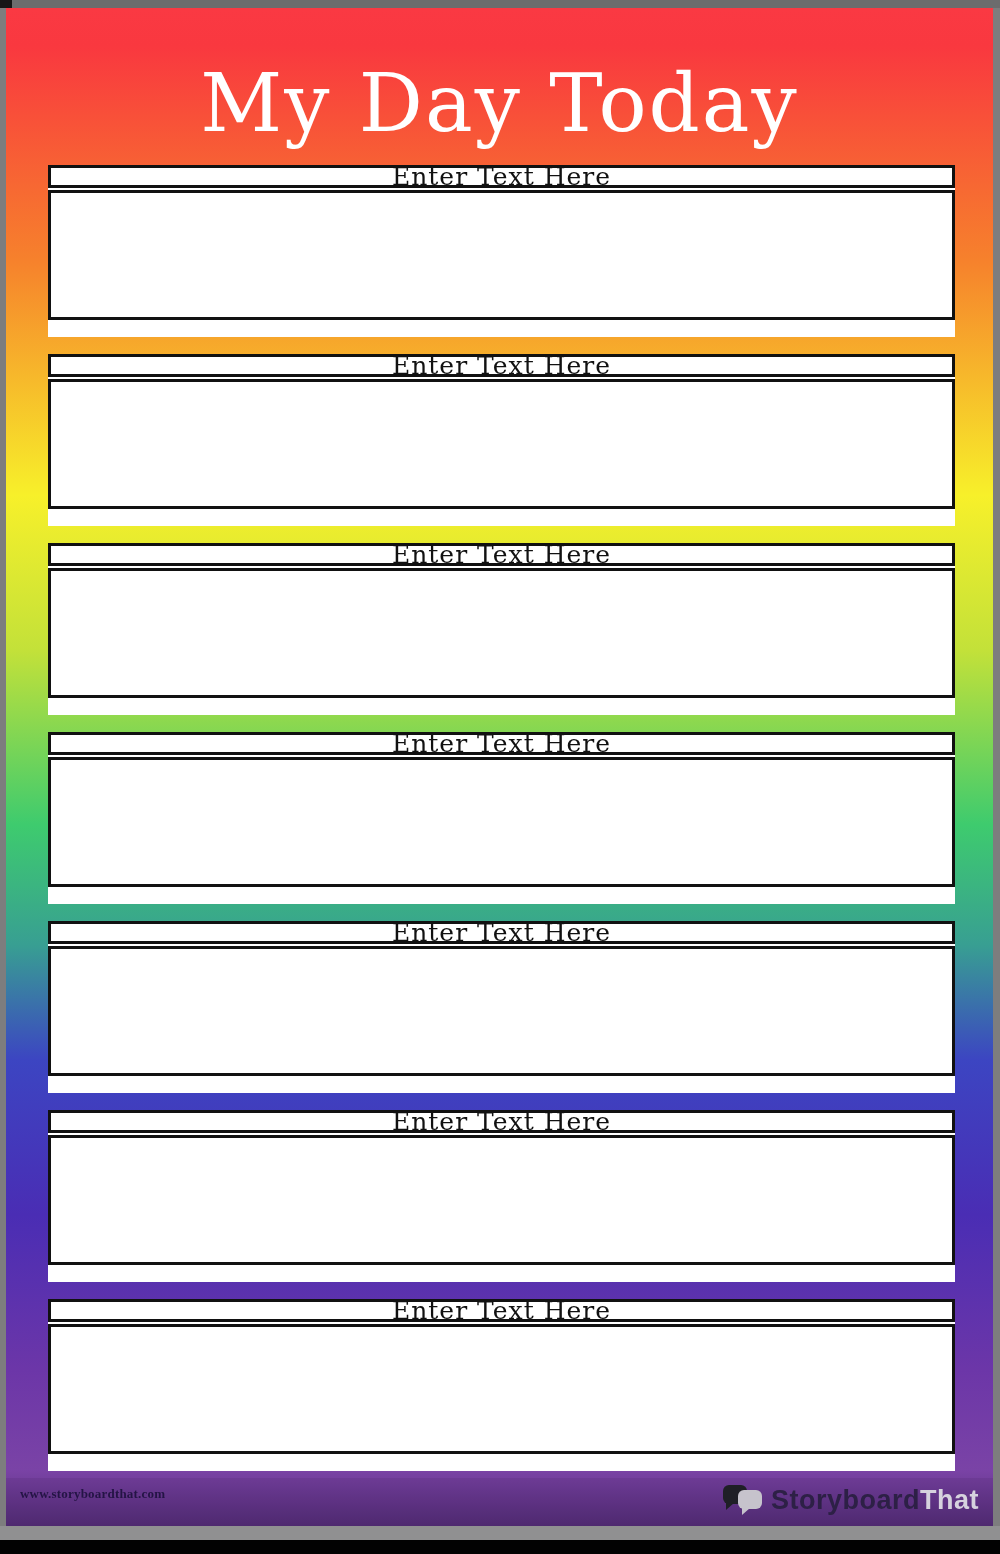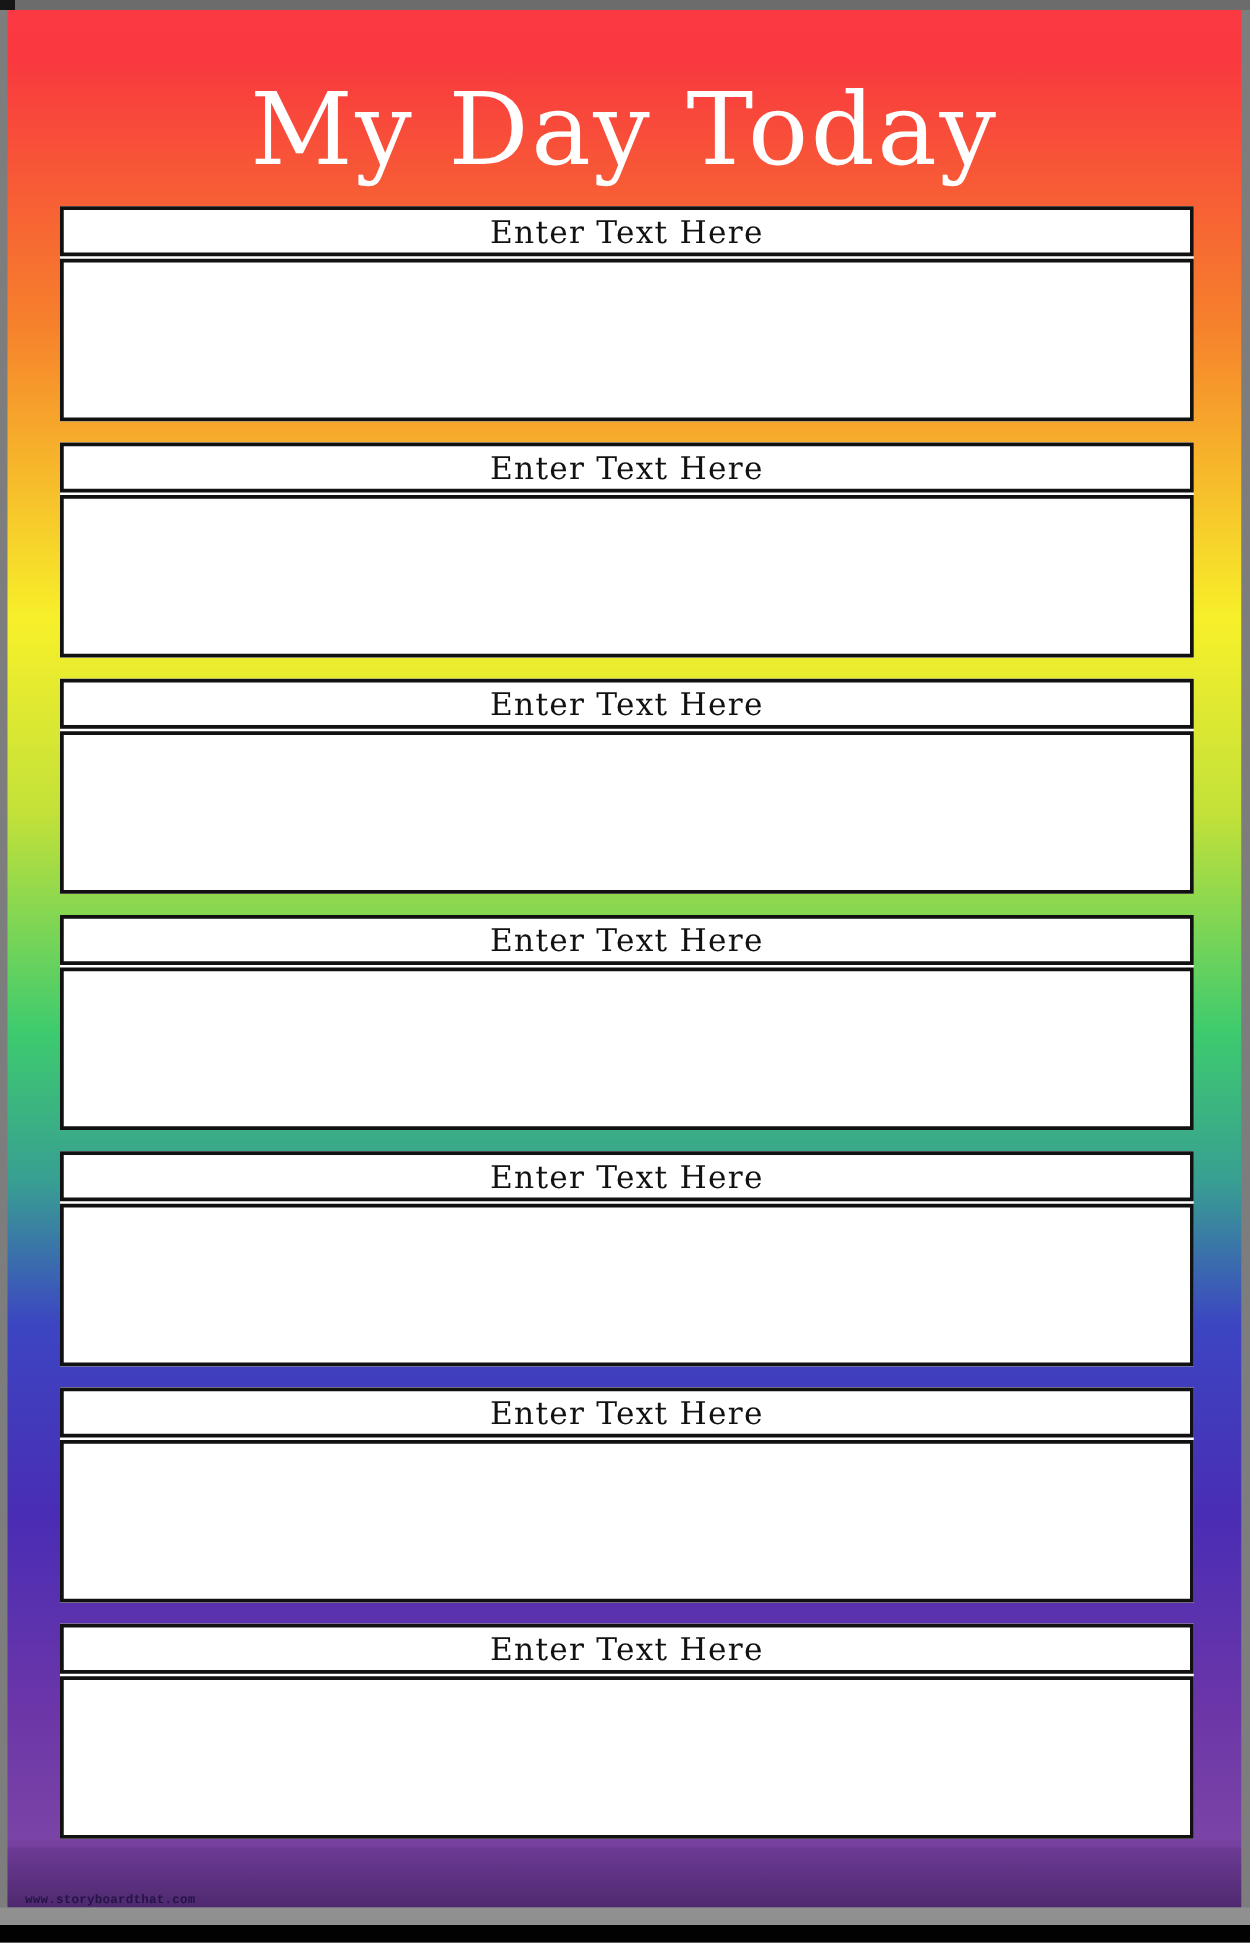--- a/index.html
+++ b/index.html
@@ -37,44 +37,44 @@
     text-align:center;color:#ffffff;
     font-size:80px;line-height:1.1;letter-spacing:2px;
     font-family:"DejaVu Serif", serif;
   }
 
   .section{
     position:absolute;left:42px;width:907px;height:172px;
     background:#ffffff;
   }
   .section-header{
-    box-sizing:border-box;height:40px;background:#ffffff;
+    box-sizing:border-box;height:23px;background:#ffffff;
     border:3px solid #111111;
     display:flex;align-items:center;justify-content:center;
     font-size:25px;color:#111111;letter-spacing:1px;
     font-family:"DejaVu Serif", serif;
   }
   .section-body{
     box-sizing:border-box;height:130px;margin-top:2px;background:#ffffff;
     border:3px solid #111111;
   }
   .s1{top:157px}.s2{top:346px}.s3{top:535px}.s4{top:724px}
   .s5{top:913px}.s6{top:1102px}.s7{top:1291px}
 
   
   .poster-footer{
     position:absolute;left:0;bottom:0;width:100%;height:48px;
     box-sizing:border-box;padding:0 14px;
     background:rgba(20,0,40,0.08);
     display:flex;justify-content:space-between;align-items:flex-end;
   }
   .footer-url{
-    font-family:Liberation Mono, monospace;
-    font-weight:bold;font-size:10px;color:#241445;
-    margin-bottom:0;letter-spacing:0.2px;
+    font-family:Liberation Serif, serif;
+    font-weight:bold;font-size:13px;color:#241445;
+    margin-bottom:24px;letter-spacing:0.2px;
   }
   .brand{
     display:flex;align-items:center;gap:6px;
     margin-bottom:9px;
     font-family:"Liberation Sans", sans-serif;
     font-weight:bold;font-size:27px;letter-spacing:0.5px;
   }
   .bubbles{position:relative;width:42px;height:34px;}
   .bubble-dark{position:absolute;left:0;top:2px;width:24px;height:19px;background:#1f1f26;border-radius:6px;}
   .bubble-dark::after{
@@ -129,20 +129,27 @@
     <div class="section-body"></div>
   </div>
 
   <div class="section s7">
     <div class="section-header">Enter Text Here</div>
     <div class="section-body"></div>
   </div>
 
   <div class="poster-footer">
     <div class="footer-url">www.storyboardthat.com</div>
+    <div class="brand">
+      <div class="bubbles">
+        <div class="bubble-dark"></div>
+        <div class="bubble-light"></div>
+      </div>
+      <div><span class="brand-dark">Storyboard</span><span class="brand-light">That</span></div>
+    </div>
   </div>
 
 </div>
 
 <div class="bottom-gray">
   
   
 </div>
 <div class="bottom-black"></div>
 

